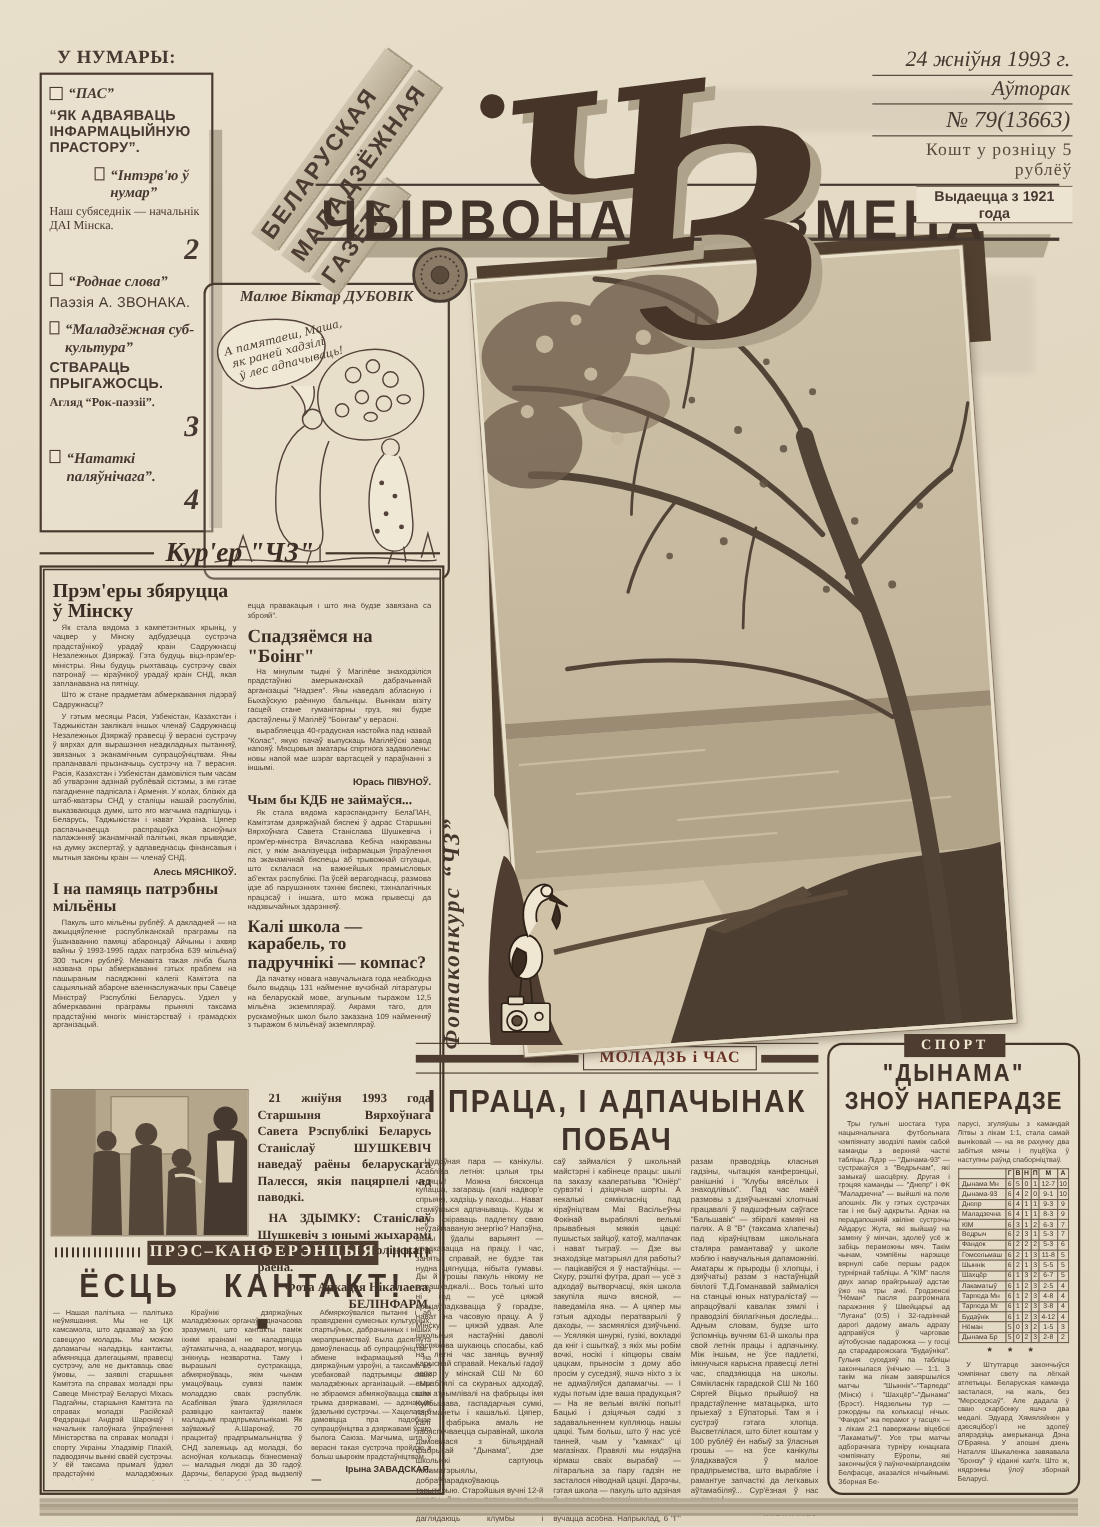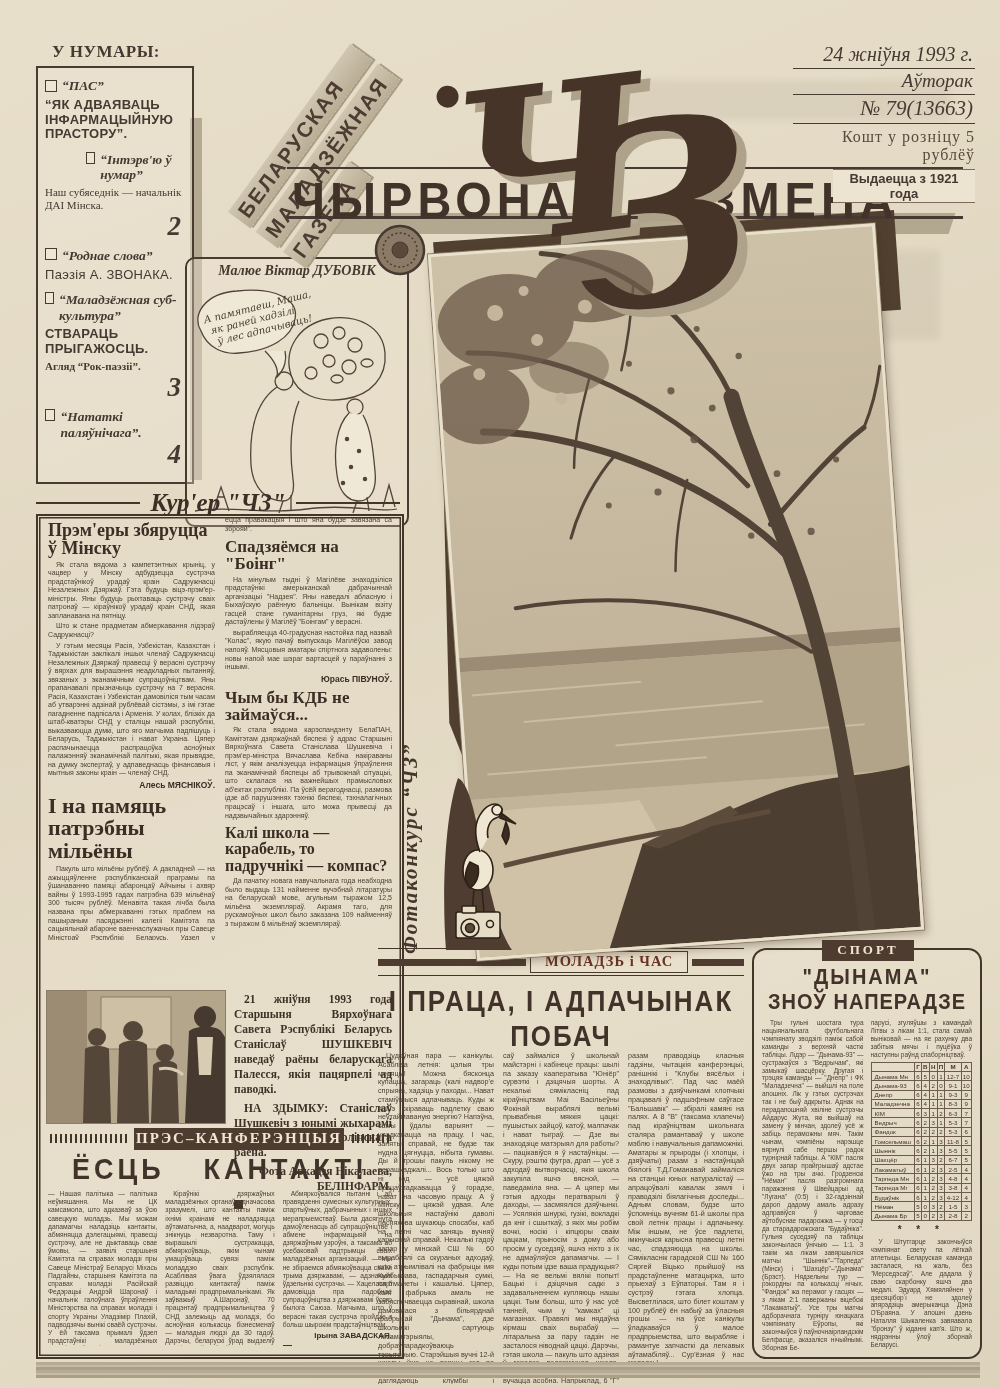--- a/index.html
+++ b/index.html
@@ -296,48 +296,48 @@
   </g>
 </svg>
 
 <div class="abs kur-title" style="left:36px;top:489px;width:364px;z-index:2;">
   <span class="rule"></span>
   <span>Кур'ер "ЧЗ"</span>
   <span class="rule"></span>
 </div>
 <div class="abs kur-box" style="left:36px;top:514px;width:364px;height:841px;">
 
-  <div class="cols" style="margin:0 10px;height:424px;overflow:hidden;">
+  <div class="cols" style="margin:0 10px;height:424px;overflow:hidden;align-items:flex-end;">
     <div>
       <div class="hl" style="font-size:18px;">Прэм'еры збяруцца ў Мінску</div>
       <div class="bt">
         <p>Як стала вядома з кампетэнтных крыніц, у чацвер у Мінску адбудзецца сустрэча прадстаўнікоў урадаў краін Садружнасці Незалежных Дзяржаў. Гэта будуць віцэ-прэм'ер-міністры. Яны будуць рыхтаваць сустрэчу сваіх патронаў — кіраўнікоў урадаў краін СНД, якая запланавана на пятніцу.</p>
         <p>Што ж стане прадметам абмеркавання лідэраў Садружнасці?</p>
         <p>У гэтым месяцы Расія, Узбекістан, Казахстан і Таджыкістан заклікалі іншых членаў Садружнасці Незалежных Дзяржаў правесці ў верасні сустрэчу ў вярхах для вырашэння неадкладных пытанняў, звязаных з эканамічным супрацоўніцтвам. Яны прапанавалі прызначыць сустрэчу на 7 верасня. Расія, Казахстан і Узбекістан дамовіліся тым часам аб утварэнні адзінай рублёвай сістэмы, з імі гэтае пагадненне падпісала і Арменія. У колах, блізкіх да штаб-кватэры СНД у сталіцы нашай рэспублікі, выказваюцца думкі, што яго магчыма падпішуць і Беларусь, Таджыкістан і нават Украіна. Цяпер распачынаецца распрацоўка асноўных палажэнняў эканамічнай палітыкі, якая прывядзе, на думку экспертаў, у адпаведнасць фінансавыя і мытныя законы краін — членаў СНД.</p>
       </div>
       <div class="sign">Алесь МЯСНІКОЎ.</div>
-      <div class="hl" style="font-size:22px;">І на памяць патрэбны мільёны</div>
+      <div class="hl" style="font-size:15px;">І на памяць патрэбны мільёны</div>
       <div class="bt">
           <p>Пакуль што мільёны рублёў. А дакладней — на ажыццяўленне рэспубліканскай праграмы па ўшанаванню памяці абаронцаў Айчыны і ахвяр вайны ў 1993-1995 гадах патрэбна 639 мільёнаў 300 тысяч рублёў. Менавіта такая лічба была названа пры абмеркаванні гэтых праблем на пашыраным пасяджэнні калегіі Камітэта па сацыяльнай абароне ваеннаслужачых пры Савеце Міністраў Рэспублікі Беларусь. Удзел у абмеркаванні праграмы прынялі таксама прадстаўнікі многіх міністэрстваў і грамадскіх арганізацый.</p>
         </div>
 
     </div>
     <div>
       <div class="bt">
           <p class="noind">ецца правакацыя і што яна будзе завязана са зброяй".</p>
         </div>
       <div class="hl" style="font-size:17px;">Спадзяёмся на "Боінг"</div>
       <div class="bt">
           <p>На мінулым тыдні ў Магілёве знаходзіліся прадстаўнікі амерыканскай дабрачыннай арганізацыі "Надзея". Яны наведалі абласную і Быхаўскую раённую бальніцы. Вынікам візіту гасцей стане гуманітарны груз, які будзе дастаўлены ў Магілёў "Боінгам" у верасні.</p>
         </div>
       <div class="bt">
           <p>вырабляецца 40-градусная настойка пад назвай "Колас", якую пачаў выпускаць Магілёўскі завод напояў. Мясцовыя аматары спіртнога задаволены: новы напой мае шэраг вартасцей у параўнанні з іншымі.</p>
         </div>
       <div class="sign">Юрась ПІВУНОЎ.</div>
-      <div class="hl" style="font-size:17px;">Чым бы КДБ не займаўся...</div>
+      <div class="hl" style="font-size:12px;">Чым бы КДБ не займаўся...</div>
       <div class="bt">
           <p>Як стала вядома карэспандэнту БелаПАН, Камітэтам дзяржаўнай бяспекі ў адрас Старшыні Вярхоўнага Савета Станіслава Шушкевіча і прэм'ер-міністра Вячаслава Кебіча накіраваны ліст, у якім аналізуецца інфармацыя ўпраўлення па эканамічнай бяспецы аб трывожнай сітуацыі, што склалася на важнейшых прамысловых аб'ектах рэспублікі. Па ўсёй верагоднасці, размова ідзе аб парушэннях тэхнікі бяспекі, тэхналагічных працэсаў і іншага, што можа прывесці да надзвычайных здарэнняў.</p>
         </div>
       <div class="hl" style="font-size:16px;">Калі школа — карабель, то падручнікі — компас?</div>
       <div class="bt">
         <p>Да пачатку новага навучальнага года неабходна было выдаць 131 найменне вучэбнай літаратуры на беларускай мове, агульным тыражом 12,5 мільёна экземпляраў. Акрамя таго, для рускамоўных школ было заказана 109 найменняў з тыражом 6 мільёнаў экземпляраў.</p>
 
       </div>
 
     </div>

